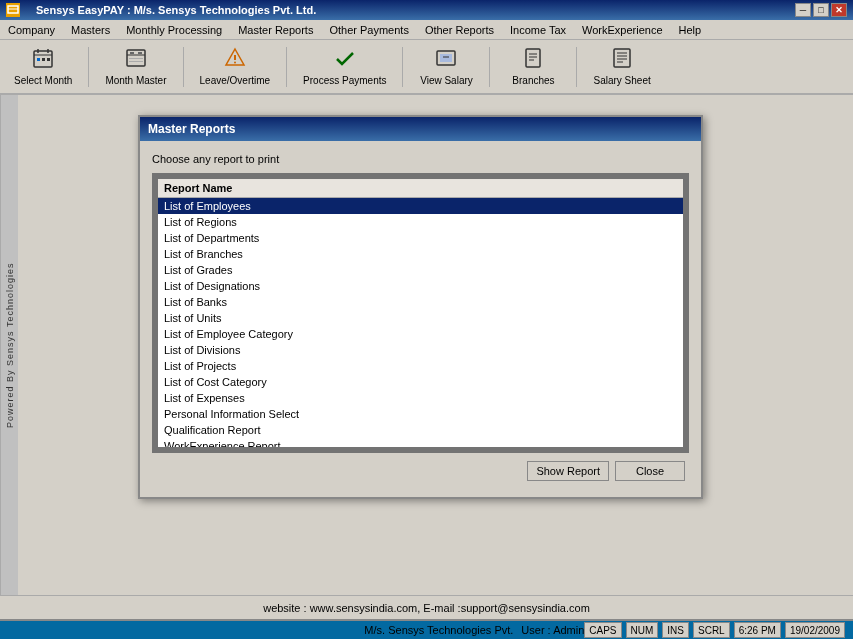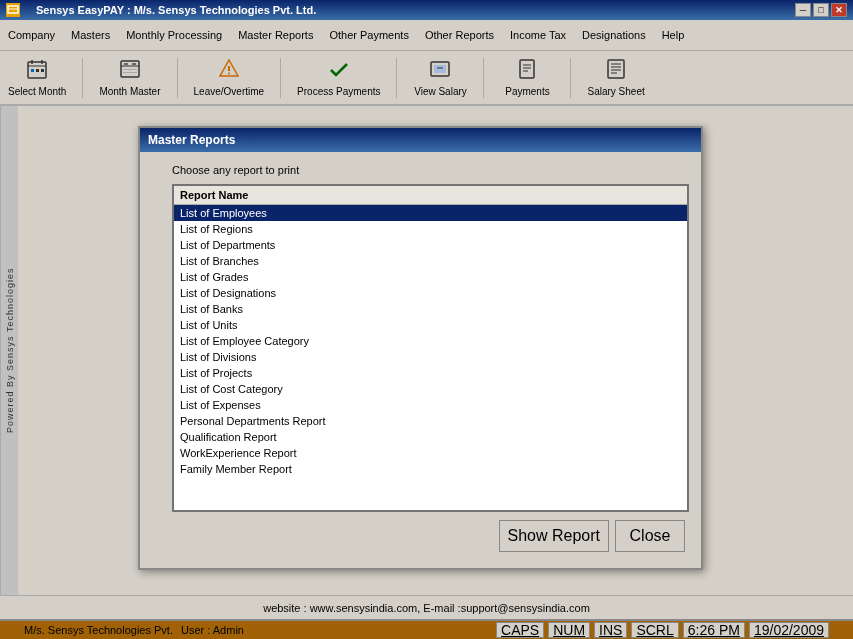--- a/index.html
+++ b/index.html
@@ -64,35 +64,35 @@
       color: white;
     }
 
     
     #menu-bar {
       background: #d4d0c8;
       border-bottom: 1px solid #aaa;
       padding: 4px 4px;
       display: flex;
       gap: 8px;
-      height: 31px;
+      height: 20px;
       align-items: center;
     }
     .menu-item {
       padding: 1px 4px;
       cursor: pointer;
       font-size: 11px;
       color: #000;
     }
 
     
     #toolbar {
       background: #d4d0c8;
       border-bottom: 2px solid #aaa;
-      padding: 3px 0;
+      padding: 3px 6px;
       display: flex;
       gap: 6px;
       align-items: center;
       height: 55px;
     }
     .toolbar-btn {
       display: flex;
       flex-direction: column;
       align-items: center;
       justify-content: center;
@@ -163,31 +163,30 @@
       color: white;
       font-size: 12px;
       font-weight: bold;
       padding: 4px 8px;
       height: 24px;
       display: flex;
       align-items: center;
     }
     #dialog-body {
       padding: 12px;
-      margin-left: 20px;
     }
     #dialog-subtitle {
       font-size: 11px;
       color: #000;
       margin-bottom: 8px;
     }
     #report-list-container {
-      border: 2px solid #737373;
+      border: 6px solid #737373;
       background: white;
-      height: 328px;
+      height: 280px;
       overflow: hidden;
       display: flex;
       flex-direction: column;
     }
     #report-list-header {
       background: #e8e4de;
       border-bottom: 1px solid #aaa;
       padding: 3px 6px;
       font-size: 11px;
       font-weight: bold;
@@ -212,24 +211,24 @@
       color: white;
     }
     #dialog-footer {
       display: flex;
       justify-content: flex-end;
       padding: 8px 4px 4px 4px;
       gap: 6px;
     }
     .dialog-btn {
       min-width: 70px;
-      height: 32px;
+      height: 20px;
       background: #d4d0c8;
       border: 1px solid #888;
-      font-size: 16px;
+      font-size: 11px;
       cursor: pointer;
       display: flex;
       align-items: center;
       justify-content: center;
       padding: 0 8px;
     }
 
     
     #status-bar {
       background: #d4d0c8;
@@ -239,47 +238,46 @@
       text-align: center;
       color: #000;
       height: 24px;
       display: flex;
       align-items: center;
       justify-content: center;
     }
 
     
     #bottom-bar {
-      background: #a16207;
+      background: #0369a1;
       border-top: 2px solid #888;
-      padding: 2px 24px;
-      font-size: 11px;
-      display: flex;
-      align-items: center;
-      justify-content: space-between;
+      padding: 2px 8px;
+      font-size: 11px;
+      display: flex;
+      align-items: center;
+      justify-content: flex-end;
       height: 20px;
     }
     #bottom-bar-left {
       display: flex;
       gap: 8px;
     }
     #bottom-bar-right {
       display: flex;
       gap: 4px;
       align-items: center;
     }
     .status-box {
       border: 1px solid #888;
       padding: 0 4px;
       background: #d4d0c8;
       height: 16px;
       display: flex;
       align-items: center;
-      font-size: 14px;
-      text-decoration: underline;
+      font-size: 10px;
     }
 
     
     #report-list::-webkit-scrollbar {
       width: 16px;
     }
     #report-list::-webkit-scrollbar-track {
       background: #d4d0c8;
     }
     #report-list::-webkit-scrollbar-thumb {
@@ -314,21 +312,21 @@
 </div>
 
 <div id="menu-bar">
 <div class="menu-item">Company</div>
     <div class="menu-item">Masters</div>
     <div class="menu-item">Monthly Processing</div>
     <div class="menu-item">Master Reports</div>
     <div class="menu-item">Other Payments</div>
     <div class="menu-item">Other Reports</div>
     <div class="menu-item">Income Tax</div>
-    <div class="menu-item">Designations</div>
+    <div class="menu-item">WorkExperience</div>
     <div class="menu-item">Help</div>
   </div>
 
 <div id="toolbar">
 <div class="toolbar-btn">
       <div class="toolbar-icon"><svg width="22" height="22" viewBox="0 0 22 22">
           <rect x="2" y="4" width="18" height="16" rx="1" fill="none" stroke="#333" stroke-width="1.5"></rect>
           <line x1="6" y1="2" x2="6" y2="6" stroke="#333" stroke-width="1.5"></line>
           <line x1="16" y1="2" x2="16" y2="6" stroke="#333" stroke-width="1.5"></line>
           <line x1="2" y1="8" x2="20" y2="8" stroke="#333" stroke-width="1"></line>
@@ -376,21 +374,21 @@
       <div class="toolbar-label">View Salary</div>
     </div>
     <div class="toolbar-separator"></div>
     <div class="toolbar-btn">
       <div class="toolbar-icon"><svg width="22" height="22" viewBox="0 0 22 22">
           <rect x="4" y="2" width="14" height="18" rx="1" fill="none" stroke="#333" stroke-width="1.5"></rect>
           <line x1="7" y1="7" x2="15" y2="7" stroke="#333" stroke-width="1"></line>
           <line x1="7" y1="10" x2="15" y2="10" stroke="#333" stroke-width="1"></line>
           <line x1="7" y1="13" x2="12" y2="13" stroke="#333" stroke-width="1"></line>
         </svg></div>
-      <div class="toolbar-label">Payments</div>
+      <div class="toolbar-label">Branches</div>
     </div>
     <div class="toolbar-separator"></div>
     <div class="toolbar-btn">
       <div class="toolbar-icon"><svg width="22" height="22" viewBox="0 0 22 22">
           <rect x="3" y="2" width="16" height="18" rx="1" fill="none" stroke="#333" stroke-width="1.5"></rect>
           <line x1="6" y1="6" x2="16" y2="6" stroke="#333" stroke-width="1"></line>
           <line x1="6" y1="9" x2="16" y2="9" stroke="#333" stroke-width="1"></line>
           <line x1="6" y1="12" x2="16" y2="12" stroke="#333" stroke-width="1"></line>
           <line x1="6" y1="15" x2="12" y2="15" stroke="#333" stroke-width="1"></line>
         </svg></div>
@@ -416,21 +414,21 @@
             <div class="report-item">List of Branches</div>
             <div class="report-item">List of Grades</div>
             <div class="report-item">List of Designations</div>
             <div class="report-item">List of Banks</div>
             <div class="report-item">List of Units</div>
             <div class="report-item">List of Employee Category</div>
             <div class="report-item">List of Divisions</div>
             <div class="report-item">List of Projects</div>
             <div class="report-item">List of Cost Category</div>
             <div class="report-item">List of Expenses</div>
-            <div class="report-item">Personal Departments Report</div>
+            <div class="report-item">Personal Information Select</div>
             <div class="report-item">Qualification Report</div>
             <div class="report-item">WorkExperience Report</div>
             <div class="report-item">Family Member Report</div>
           </div>
       </div>
       <div id="dialog-footer">
         <button class="dialog-btn">Show Report</button>
         <button class="dialog-btn">Close</button>
       </div>
     </div>

